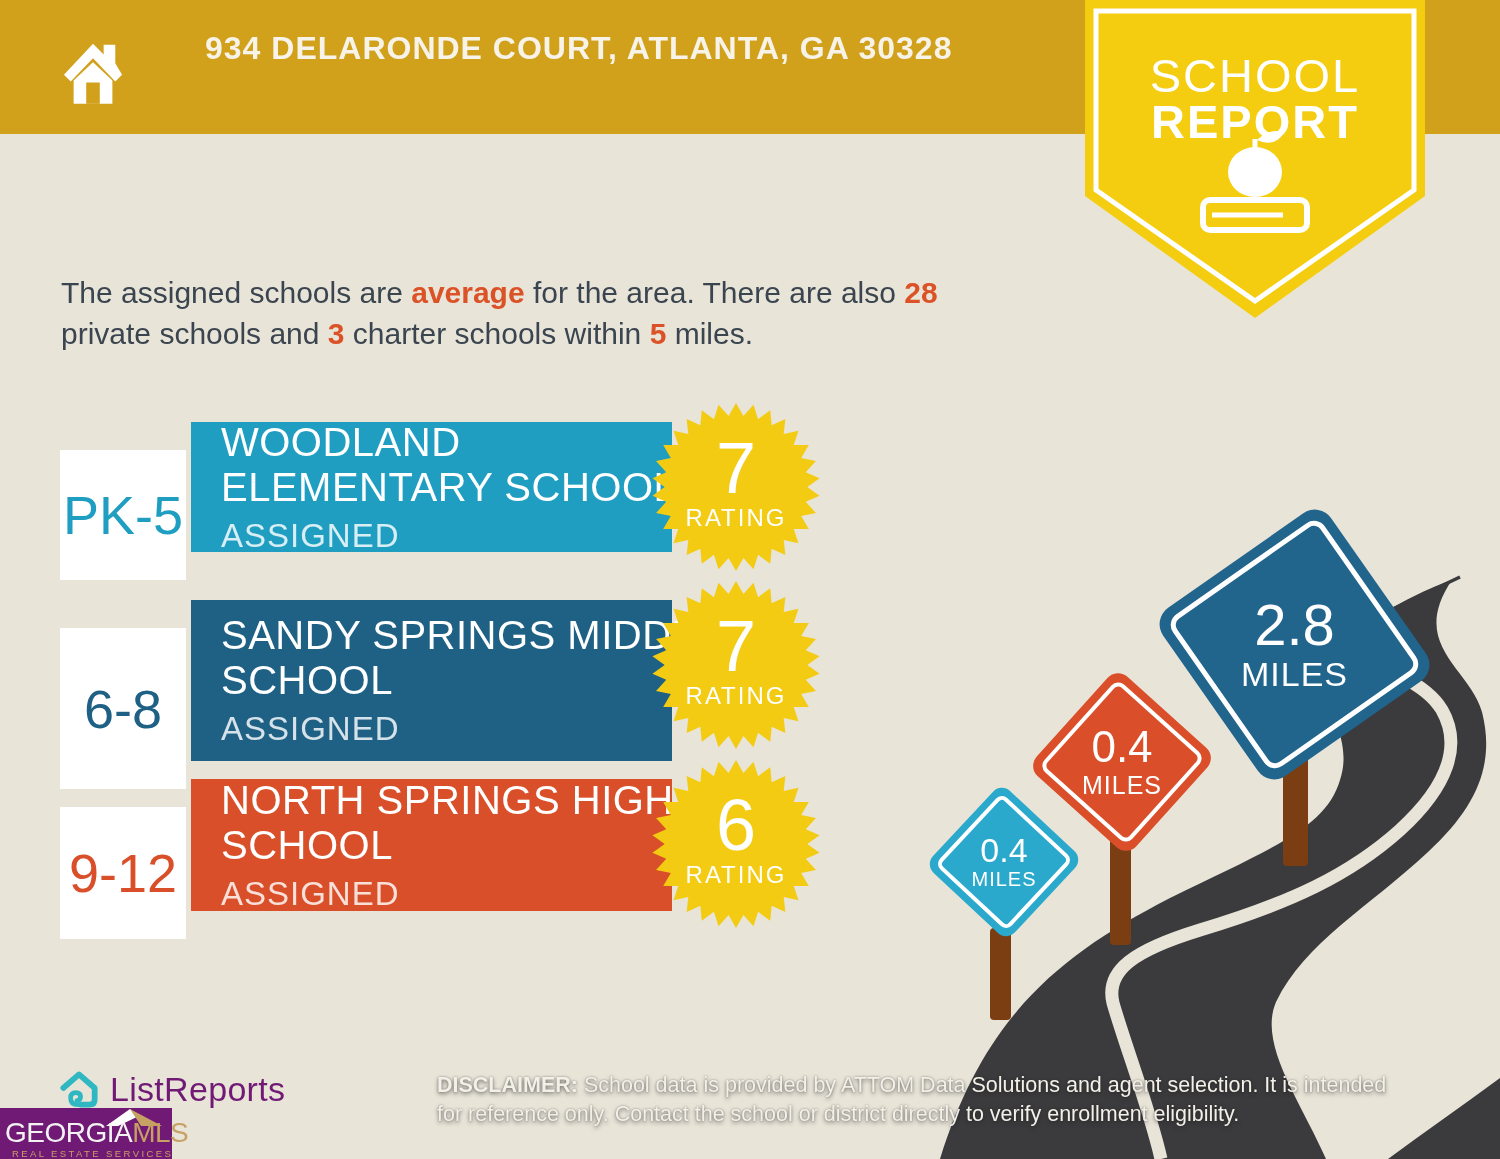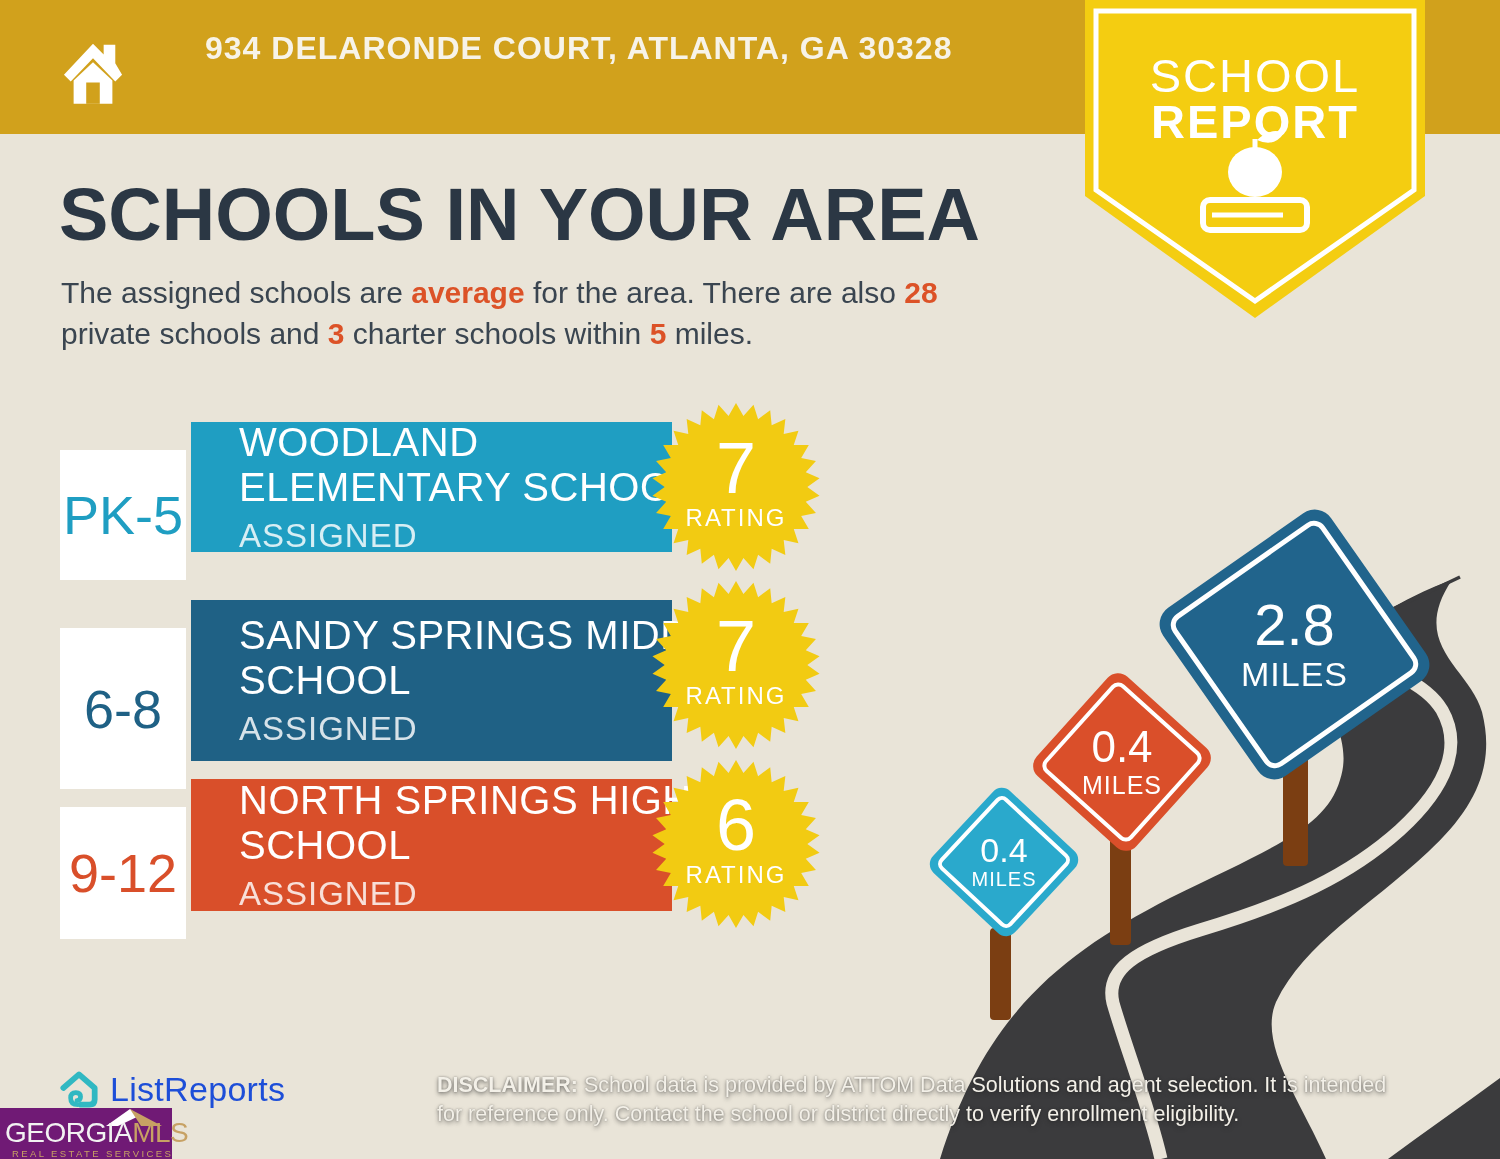--- a/index.html
+++ b/index.html
@@ -32,21 +32,21 @@
   .intro-line{white-space:nowrap;}
   .intro .hl{color:#DC5227;font-weight:700;margin-top:32px;}
   
   .school-row{position:absolute;left:60px;width:765px;z-index:2;}
   .grades-box{
     position:absolute;left:0;top:0;width:126px;height:100%;background:#FFFFFF;
     display:flex;align-items:center;justify-content:center;font-size:54px;font-weight:400;margin-top:28px;
   }
   .row-bar{
     position:absolute;left:131px;top:0;width:481px;height:100%;
-    display:flex;flex-direction:column;justify-content:center;padding-left:48px;
+    display:flex;flex-direction:column;justify-content:center;padding-left:30px;
   }
   .school-name{color:#FFFFFF;font-size:40px;line-height:45px;letter-spacing:0.5px;font-weight:400;white-space:nowrap;}
   .school-status{color:rgba(255,255,255,0.82);font-size:33px;letter-spacing:1px;margin-top:7px;}
   .row-teal  .row-bar{background:#1F9EC2;}  .row-teal  .grades-box{color:#1F9EC2;}
   .row-blue  .row-bar{background:#1F6185;}  .row-blue  .grades-box{color:#1F6185;}
   .row-red   .row-bar{background:#D94F2A;}  .row-red   .grades-box{color:#D94F2A;}
   
   .badge{position:absolute;left:590px;top:-21px;width:172px;height:172px;}
   .badge svg{position:absolute;left:0;top:0;}
   .badge-text{
@@ -85,21 +85,21 @@
   .sign-distance{line-height:1.05;}
   
   .disclaimer{
     position:absolute;left:437px;top:1071px;z-index:4;color:#F3F0E8;
     font-size:21.5px;line-height:29px;text-shadow:0 2px 4px rgba(35,35,35,.55),0 0 2px rgba(35,35,35,.4);
   }
   .disclaimer-line{white-space:nowrap;}
   .disclaimer .dlabel{font-weight:700;}
   
   .listreports{position:absolute;left:56px;top:1066px;display:flex;align-items:center;z-index:4;}
-  .lr-text{font-size:34px;font-weight:500;color:#1d4ed8;margin-left:8px;letter-spacing:0.3px;}
+  .lr-text{font-size:34px;font-weight:500;color:#701a75;margin-left:8px;letter-spacing:0.3px;}
   .gmls{position:absolute;left:0;top:1108px;width:172px;height:51px;background:#701a75;z-index:5;}
   .gmls-roof{position:absolute;left:106px;top:1px;}
   .gmls-line1{position:absolute;left:5px;top:9px;font-size:28px;letter-spacing:-0.5px;white-space:nowrap;}
   .gmls-primary{color:#F2F2F2;}
   .gmls-secondary{color:#C7A164;}
   .gmls-line2{position:absolute;left:12px;top:40px;font-size:9.5px;letter-spacing:2.4px;color:#C7A164;white-space:nowrap;}
 </style>
 </head>
 <body>
 
@@ -161,21 +161,20 @@
         <path d="M170,150 L170,139" stroke="#FFFFFF" stroke-width="5"></path>
         <path d="M172,140 q14,-13 27,-7 q-10,15 -27,7 Z" fill="#FFFFFF"></path>
         <rect x="118" y="200" width="104" height="30" rx="7" fill="none" stroke="#FFFFFF" stroke-width="6"></rect>
         <path d="M127,215 H198" stroke="#FFFFFF" stroke-width="5"></path>
       </g>
     </svg>
     <div class="banner-line1">SCHOOL</div>
     <div class="banner-line2">REPORT</div>
   </div>
 
-  <div class="title">SCHOOLS IN YOUR AREA</div>
   <div class="intro">
     <div class="intro-line"><span>The assigned schools are </span><span class="hl">average</span><span> for the area. There are also </span><span class="hl">28</span></div>
     <div class="intro-line"><span>private schools and </span><span class="hl">3</span><span> charter schools within </span><span class="hl">5</span><span> miles.</span></div>
   </div>
 
   <div class="school-row row-teal" style="top:422px;height:130px;">
     <div class="grades-box">PK-5</div>
     <div class="row-bar">
       <div class="school-name">WOODLAND</div>
       <div class="school-name">ELEMENTARY SCHOOL</div>

